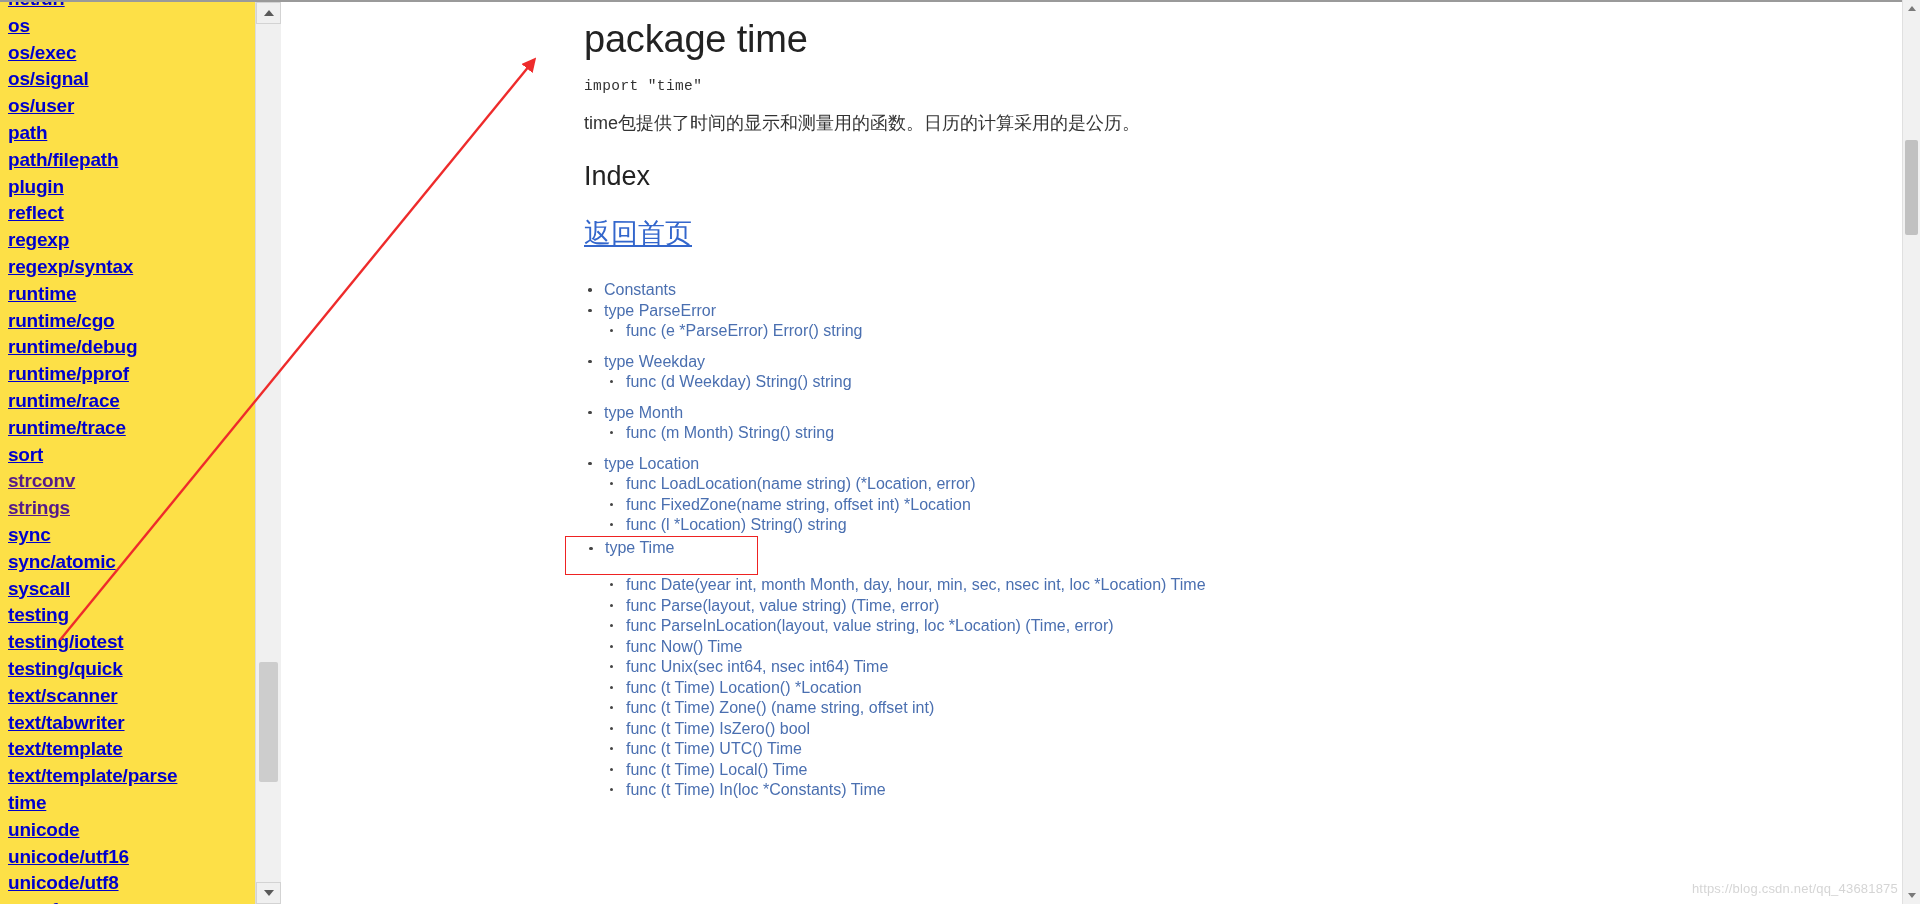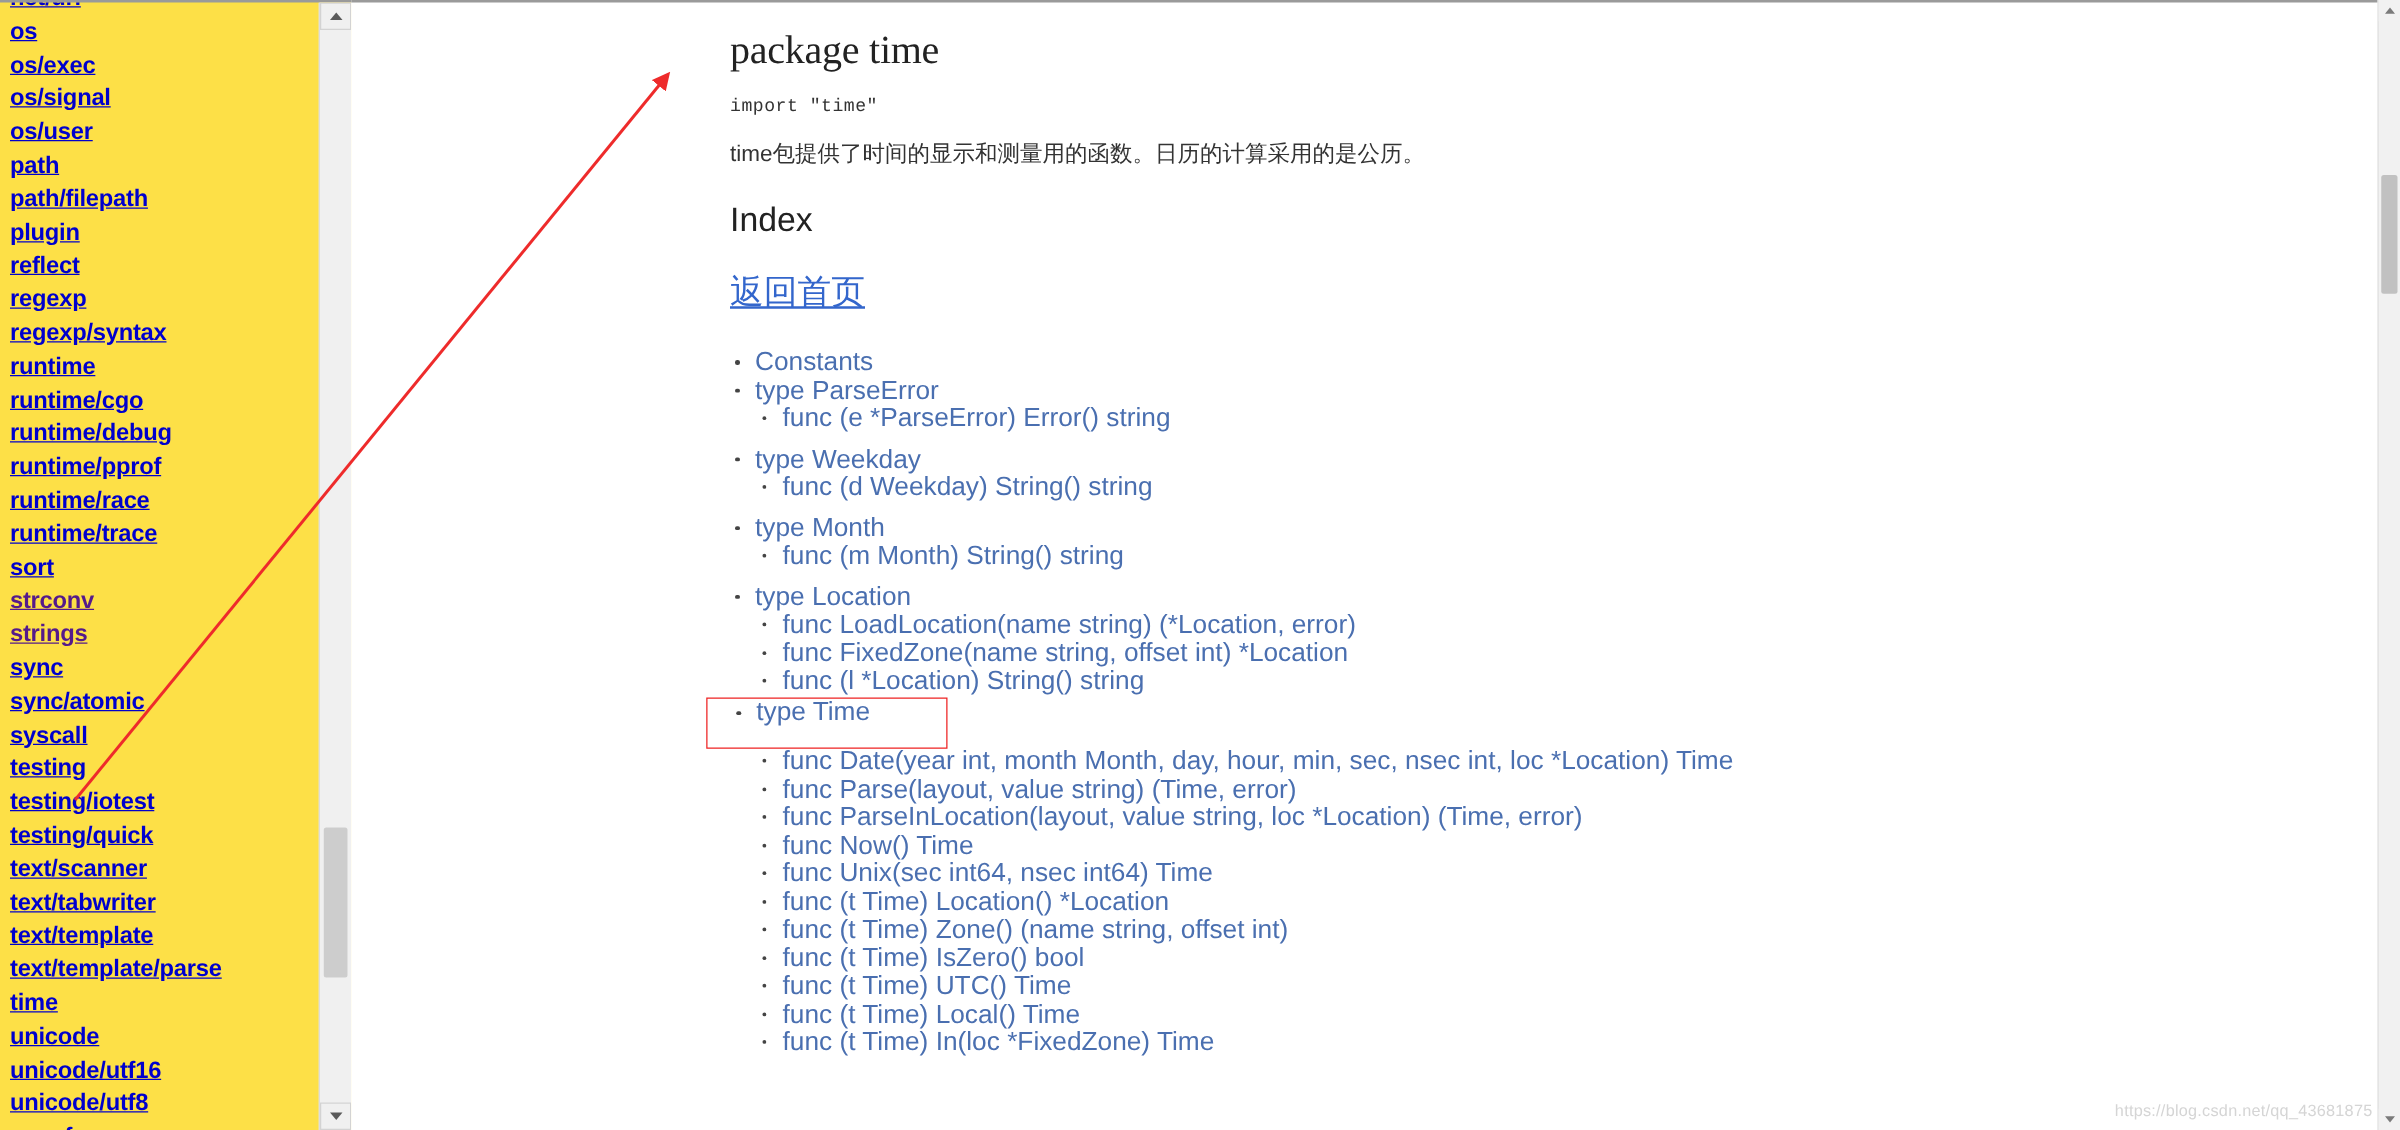--- a/index.html
+++ b/index.html
@@ -136,22 +136,22 @@
   }
 
   .doc {
     padding-left: 303px;
     padding-top: 14px;
     padding-right: 40px;
     box-sizing: border-box;
   }
 
   h1.pkg-title {
-    font-family: Liberation Serif, serif;
-    font-size: 32px;
+    font-family: Liberation Sans, sans-serif;
+    font-size: 38px;
     font-weight: normal;
     color: #222222;
     margin: 0 0 0 0;
     line-height: 46px;
     letter-spacing: -0.2px;
   }
 
   .import-line {
     font-family: "Liberation Mono", monospace;
     font-size: 14.5px;
@@ -218,21 +218,21 @@
     padding-left: 42px;
   }
   li.idx.sub > .dot {
     left: 26px;
     width: 3px;
     height: 3px;
   }
 
   .idx-link {
     font-family: "Liberation Sans", sans-serif;
-    font-size: 21px;
+    font-size: 16px;
     color: #4a6fb0;
     text-decoration: none;
     cursor: pointer;
     margin-top: 28px;
   }
 
   li.gap {
     height: 10px;
   }
 
@@ -405,21 +405,21 @@
             <li class="idx sub"><span class="dot"></span><span class="idx-link">func Date(year int, month Month, day, hour, min, sec, nsec int, loc *Location) Time</span></li>
             <li class="idx sub"><span class="dot"></span><span class="idx-link">func Parse(layout, value string) (Time, error)</span></li>
             <li class="idx sub"><span class="dot"></span><span class="idx-link">func ParseInLocation(layout, value string, loc *Location) (Time, error)</span></li>
             <li class="idx sub"><span class="dot"></span><span class="idx-link">func Now() Time</span></li>
             <li class="idx sub"><span class="dot"></span><span class="idx-link">func Unix(sec int64, nsec int64) Time</span></li>
             <li class="idx sub"><span class="dot"></span><span class="idx-link">func (t Time) Location() *Location</span></li>
             <li class="idx sub"><span class="dot"></span><span class="idx-link">func (t Time) Zone() (name string, offset int)</span></li>
             <li class="idx sub"><span class="dot"></span><span class="idx-link">func (t Time) IsZero() bool</span></li>
             <li class="idx sub"><span class="dot"></span><span class="idx-link">func (t Time) UTC() Time</span></li>
             <li class="idx sub"><span class="dot"></span><span class="idx-link">func (t Time) Local() Time</span></li>
-            <li class="idx sub"><span class="dot"></span><span class="idx-link">func (t Time) In(loc *FixedZone) Time</span></li>
+            <li class="idx sub"><span class="dot"></span><span class="idx-link">func (t Time) In(loc *Constants) Time</span></li>
           </ul>
 
       </div>
     </div>
 
     <div class="watermark">https://blog.csdn.net/qq_43681875</div>
   </div>
 
   <div class="page-scrollbar">
     <div class="pa up">

